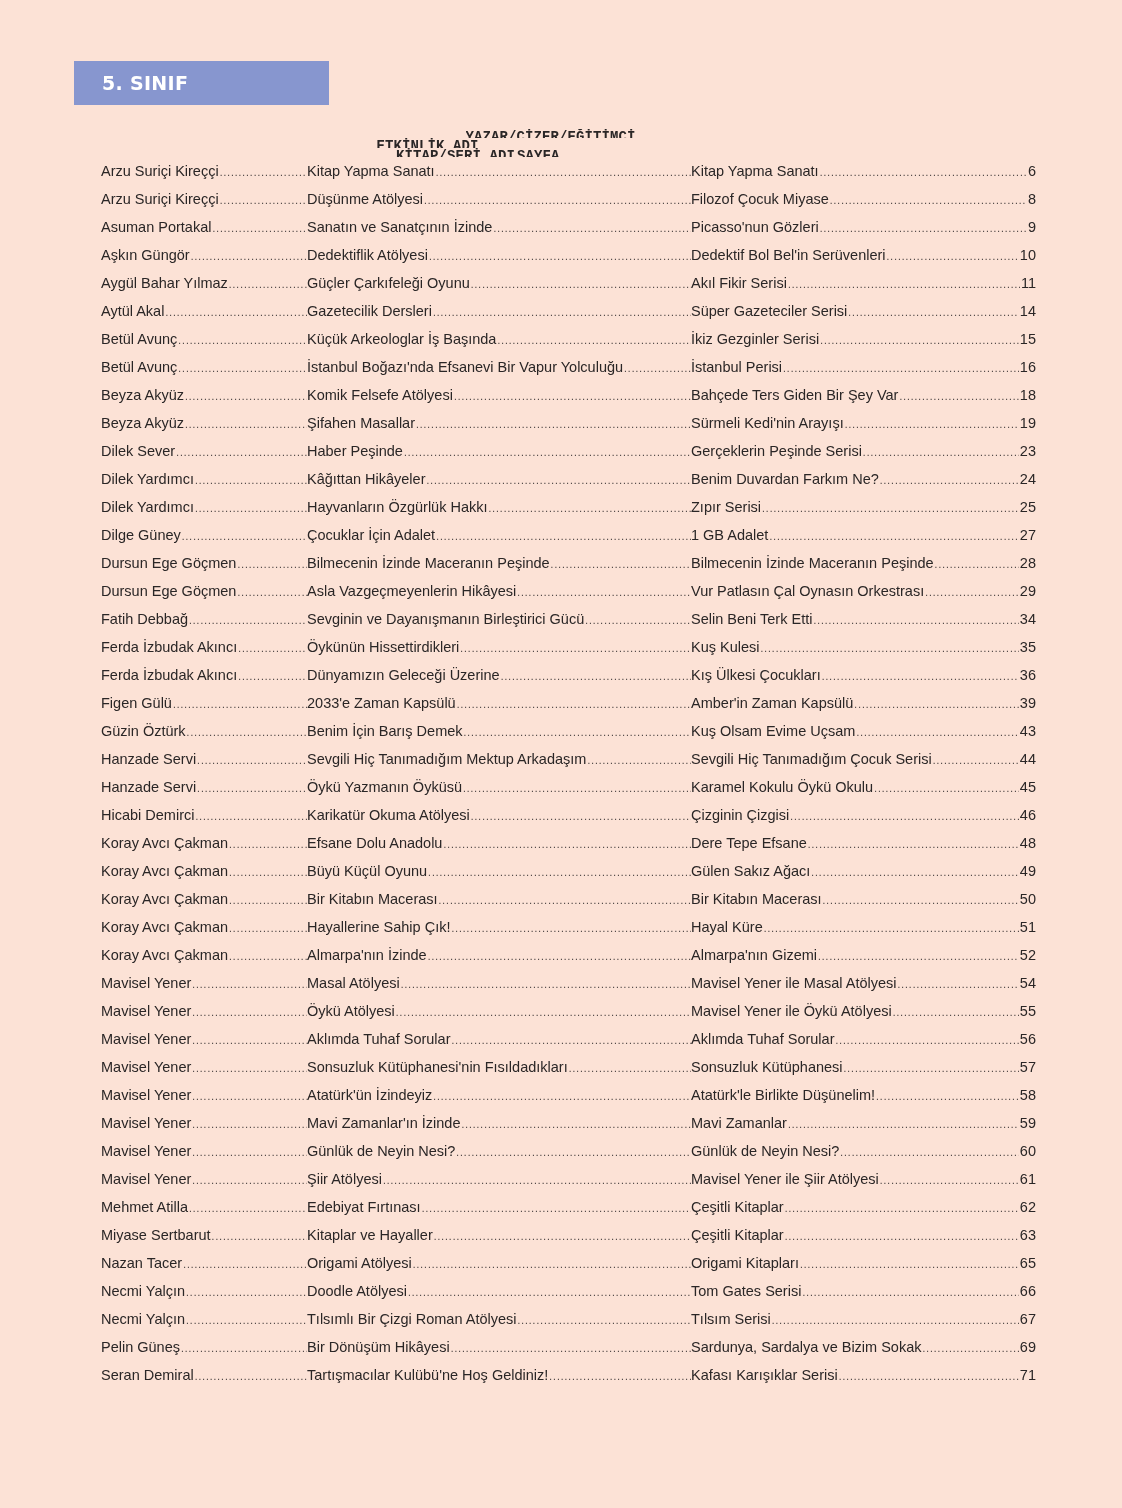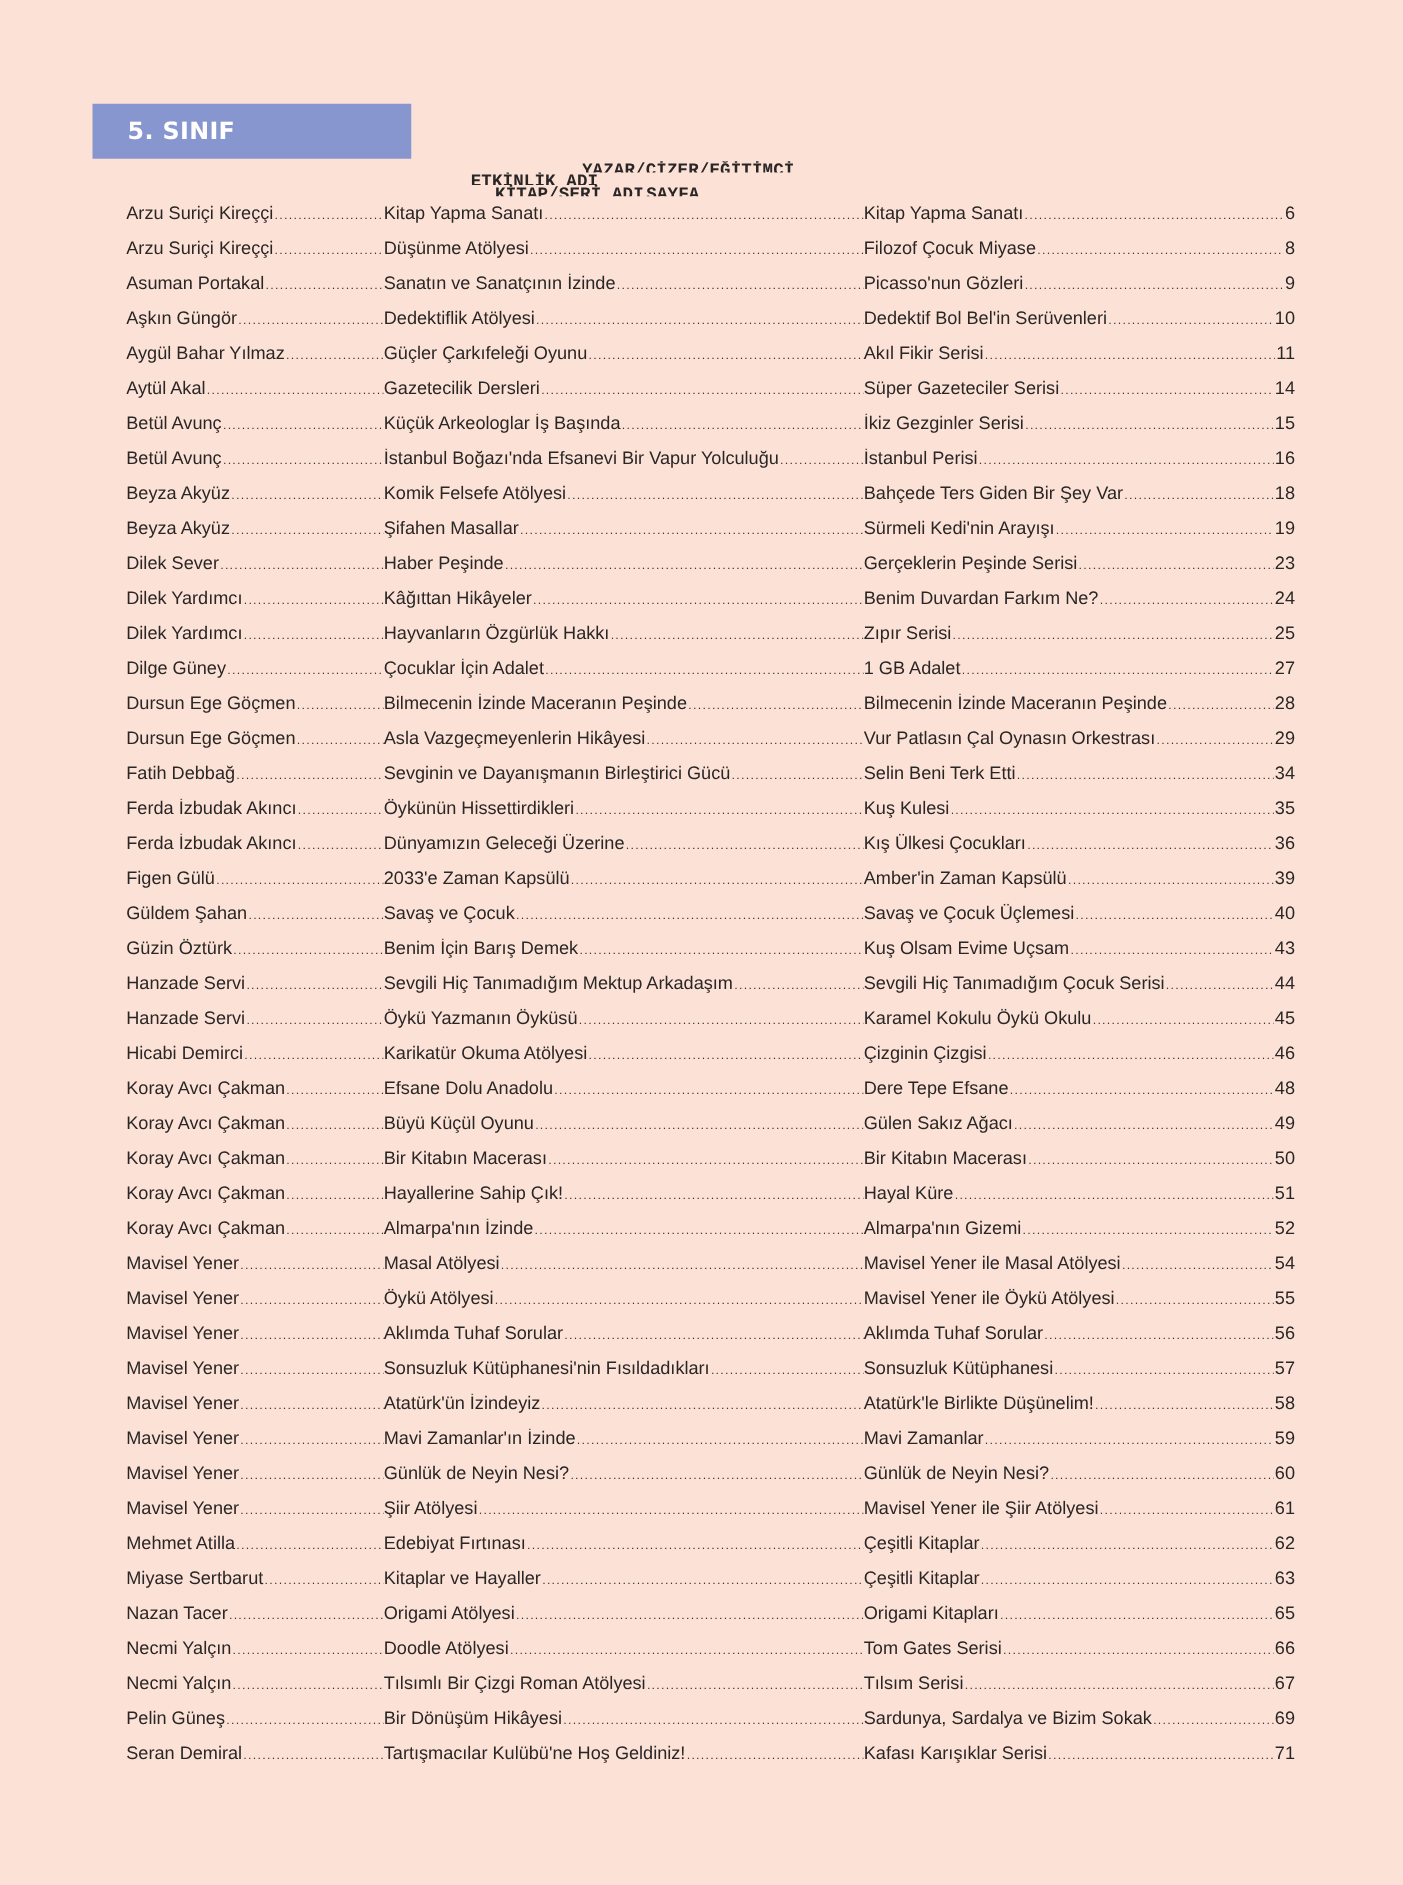--- a/index.html
+++ b/index.html
@@ -11,21 +11,21 @@
       height: 1508px;
       background: #fce2d6;
       position: relative;
       overflow: hidden;
       font-family: "DejaVu Sans", sans-serif;
       color: #2a2626;
     }
     .banner {
       position: absolute;
       left: 74px;
-      top: 83px;
+      top: 61px;
       width: 255px;
       height: 44px;
       background: #8796cf;
       box-sizing: border-box;
       padding-left: 28px;
       display: flex;
       align-items: center;
     }
     .banner span {
       color: #ffffff;
@@ -403,35 +403,20 @@
           <span class="dots"></span>
         </div>
         <div class="cell c3">
           <span class="txt">Amber'in Zaman Kapsülü</span>
           <span class="dots"></span>
           <span class="page">39</span>
         </div>
       </div>
       <div class="row">
         <div class="cell c1">
-          <span class="txt">Güldem Şahan</span>
-          <span class="dots"></span>
-        </div>
-        <div class="cell c2">
-          <span class="txt">Savaş ve Çocuk</span>
-          <span class="dots"></span>
-        </div>
-        <div class="cell c3">
-          <span class="txt">Savaş ve Çocuk Üçlemesi</span>
-          <span class="dots"></span>
-          <span class="page">40</span>
-        </div>
-      </div>
-      <div class="row">
-        <div class="cell c1">
           <span class="txt">Güzin Öztürk</span>
           <span class="dots"></span>
         </div>
         <div class="cell c2">
           <span class="txt">Benim İçin Barış Demek</span>
           <span class="dots"></span>
         </div>
         <div class="cell c3">
           <span class="txt">Kuş Olsam Evime Uçsam</span>
           <span class="dots"></span>

